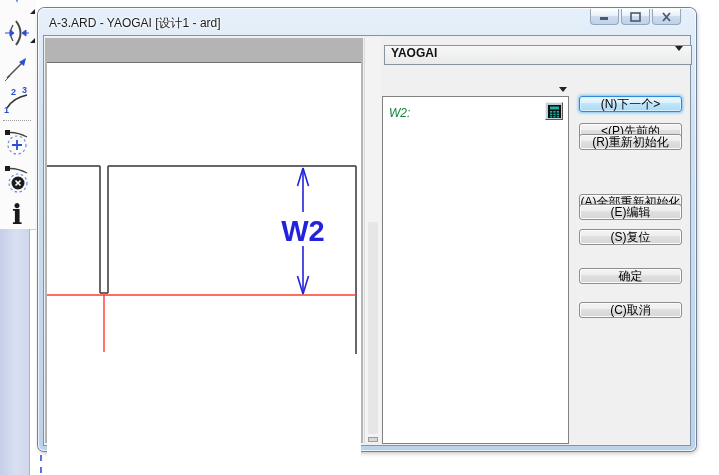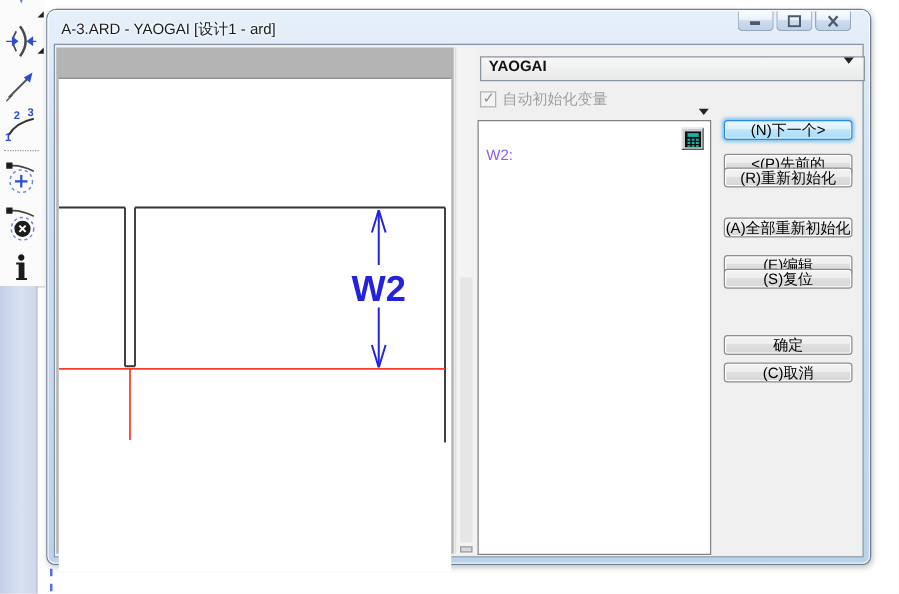--- a/index.html
+++ b/index.html
@@ -51,21 +51,21 @@
 
   .checkbox-row{position:absolute;left:2px;top:36px;height:14px;display:flex;align-items:center;}
   .checkbox{width:13px;height:13px;border:1px solid #b2b2b2;background:#f4f4f4;box-sizing:border-box;position:relative;}
   .checkbox::after{content:"✓";position:absolute;left:1px;top:-3px;font-size:12px;font-weight:bold;color:#8f8f8f;}
   .checkbox-label{font-size:12px;color:#9f9f9f;margin-left:5px;}
 
   .mini-arrow{position:absolute;left:177px;top:51px;width:0;height:0;border-left:4px solid transparent;border-right:4px solid transparent;border-top:5px solid #222;}
 
   .listbox{position:absolute;left:0;top:60px;width:187px;height:348px;background:#ffffff;border:1px solid #828282;box-sizing:border-box;}
   .var-row{position:absolute;left:0;top:5px;width:100%;height:20px;}
-  .var-label{position:absolute;left:6px;top:15px;font-size:12px;color:#8b5cf6;}
+  .var-label{position:absolute;left:6px;top:4px;font-size:12px;color:#15803d;font-style:italic;}
   .var-input{position:absolute;left:30px;top:0;width:129px;height:18px;border:1px solid #767676;box-sizing:border-box;font-family:"Liberation Sans","DejaVu Sans",sans-serif;font-size:11px;padding:0 0 0 4px;background:#fff;color:#000;}
   .calc-btn{position:absolute;left:162px;top:0;width:18px;height:18px;border:1px solid #8a8a8a;box-sizing:border-box;background:#c9cdd1;
     border-top-color:#f2f2f2;border-left-color:#f2f2f2;border-right-color:#565656;border-bottom-color:#565656;
     display:flex;align-items:center;justify-content:center;padding:0;}
 
   .btn-col{position:absolute;left:197px;top:60px;width:103px;}
   .btn{position:absolute;left:0;width:103px;height:16px;border:1px solid #8e8e8e;border-radius:3px;
     background:linear-gradient(180deg,#f3f3f3 0%,#eeeeee 45%,#e0e0e0 46%,#d6d6d6 100%);
     box-shadow:inset 0 0 0 1px #fcfcfc;font-family:"Liberation Sans","DejaVu Sans",sans-serif;
     font-size:12px;color:#000;display:flex;align-items:center;justify-content:center;box-sizing:border-box;padding:0;}
@@ -204,24 +204,20 @@
         <div class="split-grip"></div>
       </div>
 
       <div class="right-panel">
 
         <div class="combobox">
           <span class="combo-text">YAOGAI</span>
           <span class="combo-arrow"></span>
         </div>
 
-        <div class="checkbox-row">
-          <span class="checkbox"></span>
-          <span class="checkbox-label">自动初始化变量</span>
-        </div>
 
         <div class="mini-arrow"></div>
 
         <div class="listbox">
           <div class="var-row">
             <span class="var-label">W2:</span>
             <button class="calc-btn">
               <svg width="13" height="13" viewBox="0 0 13 13">
                 <rect x="0" y="0" width="13" height="13" fill="#101010"></rect>
                 <rect x="2" y="1.5" width="9" height="3" fill="#19b2a8"></rect>
@@ -238,24 +234,24 @@
                 </g>
               </svg>
             </button>
           </div>
         </div>
 
         <div class="btn-col">
           <button class="btn default" style="top:0;">(N)下一个&gt;</button>
           <button class="btn" style="top:27px;">&lt;(P)先前的</button>
           <button class="btn" style="top:38px;">(R)重新初始化</button>
-          <button class="btn" style="top:78px;">(A)全部重新初始化</button>
+          <button class="btn" style="top:98px;">(A)全部重新初始化</button>
           <button class="btn" style="top:108px;">(E)编辑</button>
-          <button class="btn" style="top:119px;">(S)复位</button>
+          <button class="btn" style="top:133px;">(S)复位</button>
           <button class="btn" style="top:172px;text-align:center;">确定</button>
-          <button class="btn" style="top:194px;text-align:center;">(C)取消</button>
+          <button class="btn" style="top:206px;text-align:center;">(C)取消</button>
         </div>
 
       </div>
     </div>
   </div>
 
 </div>
 
 </body></html>

